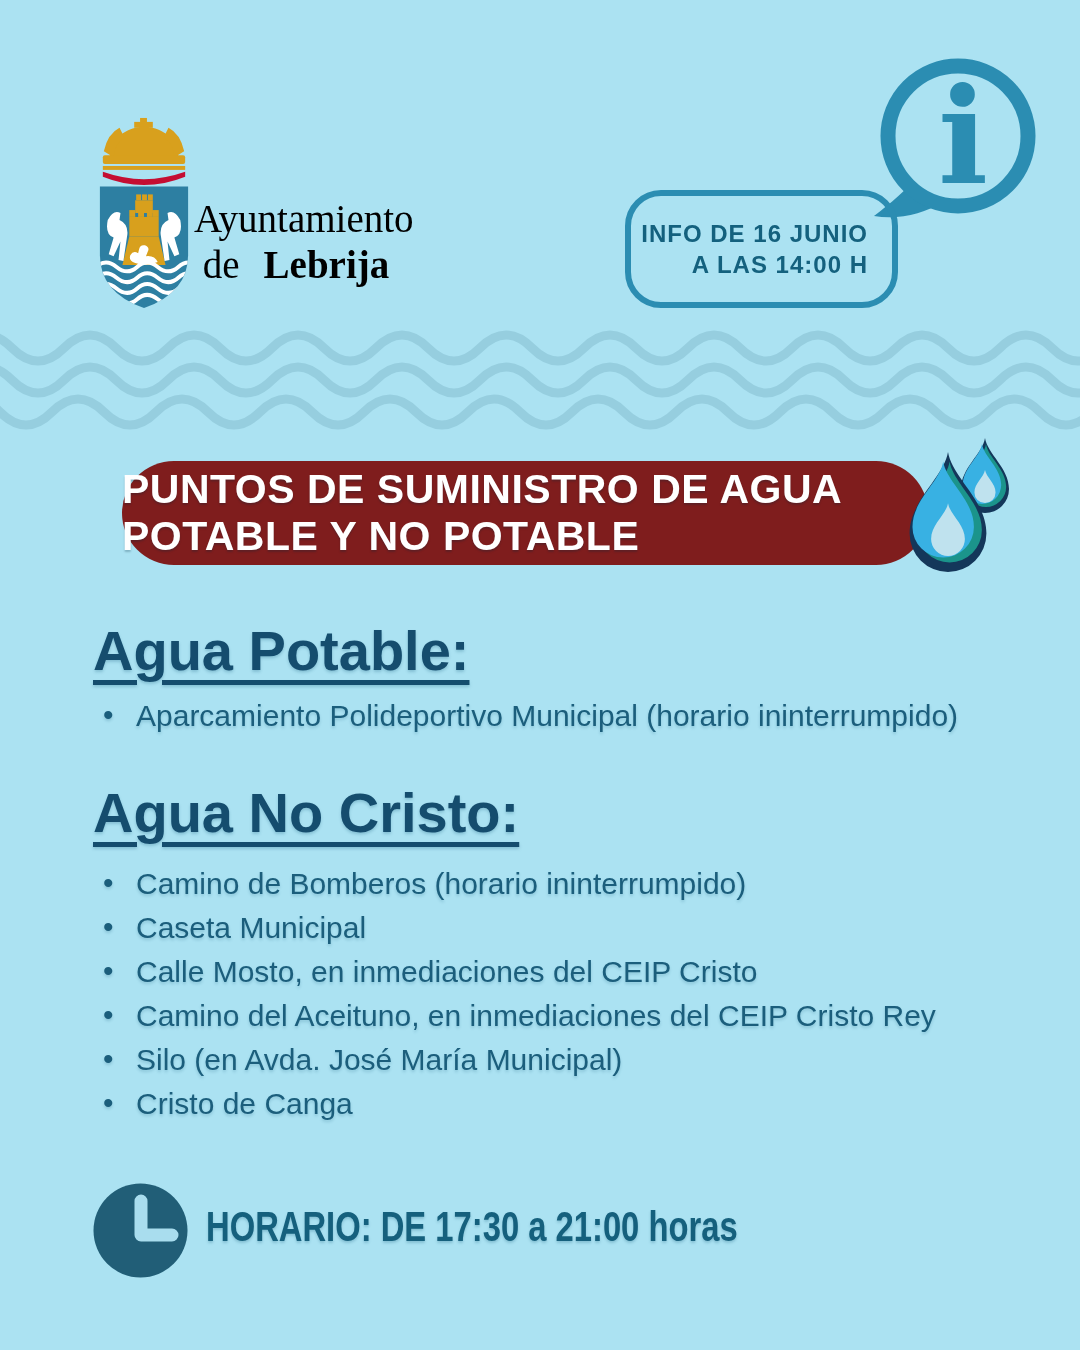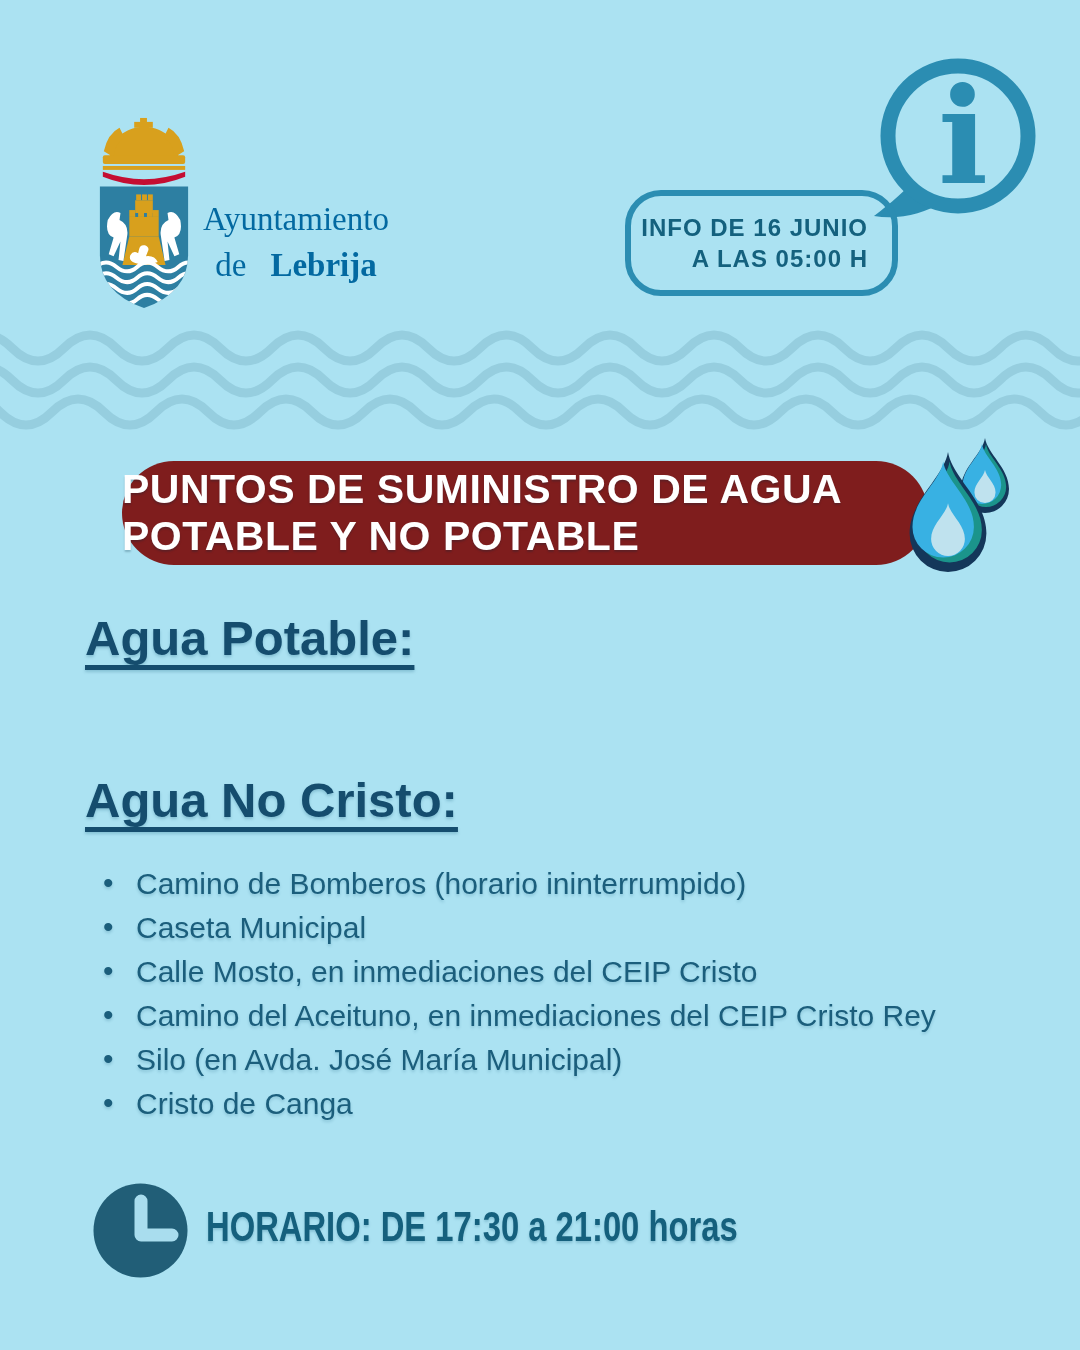--- a/index.html
+++ b/index.html
@@ -2,43 +2,43 @@
 <html><head>
 <meta charset="utf-8">
 <style>
   html,body{margin:0;padding:0;}
   body{width:1080px;height:1350px;font-family:"Liberation Sans",sans-serif;}
   .page{position:relative;width:1080px;height:1350px;background:#ABE2F2;overflow:hidden;}
 
   
   .coat{position:absolute;left:90px;top:116px;width:108px;height:196px;}
   .org{position:absolute;left:194px;top:196px;width:204px;text-align:center;
-       font-family:"Liberation Serif",serif;color:#0369a1;font-size:33px;line-height:46px;}
+       font-family:"Liberation Serif",serif;color:#000000;font-size:39px;line-height:46px;}
   .org .bold{font-weight:bold;text-align:center;}
   .org .pref{margin-right:24px;}
 
   
   .bubble{position:absolute;left:866px;top:50px;width:190px;height:190px;}
-  .badge{position:absolute;left:625px;top:190px;width:273px;height:106px;box-sizing:border-box;
+  .badge{position:absolute;left:625px;top:190px;width:273px;height:118px;box-sizing:border-box;
          border:6px solid #2B8DB2;border-radius:36px;display:flex;flex-direction:column;
          justify-content:center;align-items:flex-end;padding-right:24px;gap:5px;}
   .badge div{font-weight:bold;font-size:24px;letter-spacing:1px;color:#14617E;line-height:26px;}
 
   
   .waves{position:absolute;left:0;top:328px;width:1080px;height:104px;}
 
   
   .banner{position:absolute;left:122px;top:461px;width:806px;height:104px;background:#7f1d1d;
           border-radius:52px;display:flex;flex-direction:column;align-items:flex-start;justify-content:center;}
   .banner div{color:#FFFFFF;font-weight:bold;font-size:41px;line-height:47px;letter-spacing:.5px;
               text-shadow:0 2px 2px rgba(0,40,60,.25);white-space:nowrap;}
   .drops{position:absolute;left:900px;top:436px;width:118px;height:140px;}
 
   
-  .h-sec{position:absolute;margin:0;font-size:49px;font-weight:bold;color:#154D6E;
+  .h-sec{position:absolute;margin:8px;font-size:56px;font-weight:bold;color:#154D6E;
          text-decoration:underline;text-decoration-thickness:5px;text-underline-offset:10px;
          text-shadow:0 2px 3px rgba(21,92,122,.25);white-space:nowrap;}
   .h1{left:85px;top:610px;}
   .h2{left:85px;top:772px;}
   ul.points{position:absolute;margin:0;padding:0;list-style:none;}
   .list1{left:103px;top:694px;}
   .list2{left:103px;top:862px;}
   ul.points li{position:relative;padding-left:33px;font-size:30px;line-height:44px;color:#1B5E7C;
                white-space:nowrap;text-shadow:0 2px 3px rgba(21,92,122,.22);}
   ul.points li::before{content:"\2022";position:absolute;left:0;top:-1px;color:#1B5E7C;}
@@ -105,21 +105,21 @@
   </div>
 
   <svg class="bubble" viewBox="0 0 190 190" aria-hidden="true">
     <path d="M8 166 C26 152 38 142 52 126 L76 152 C58 164 32 170 8 166 Z" fill="#2B8DB2"></path>
     <circle cx="92" cy="86" r="70" fill="#ABE2F2" stroke="#2B8DB2" stroke-width="15"></circle>
     <text x="97" y="133" text-anchor="middle" font-family="DejaVu Serif, serif" font-weight="bold" font-size="132" fill="#2B8DB2">i</text>
   </svg>
 
   <div class="badge">
     <div>INFO DE 16 JUNIO</div>
-    <div>A LAS 05:00 H</div>
+    <div>A LAS 14:00 H</div>
   </div>
 
   <svg class="waves" viewBox="0 0 1080 104" aria-hidden="true">
     <g stroke="#96CEDF" stroke-width="9" fill="none" stroke-linecap="round">
       <path d="M-40 20 q26 -26 52 0 t52 0 t52 0 t52 0 t52 0 t52 0 t52 0 t52 0 t52 0 t52 0 t52 0 t52 0 t52 0 t52 0 t52 0 t52 0 t52 0 t52 0 t52 0 t52 0 t52 0 t52 0"></path>
       <path d="M-40 52 q26 -26 52 0 t52 0 t52 0 t52 0 t52 0 t52 0 t52 0 t52 0 t52 0 t52 0 t52 0 t52 0 t52 0 t52 0 t52 0 t52 0 t52 0 t52 0 t52 0 t52 0 t52 0 t52 0"></path>
       <path d="M-52 84 q26 -26 52 0 t52 0 t52 0 t52 0 t52 0 t52 0 t52 0 t52 0 t52 0 t52 0 t52 0 t52 0 t52 0 t52 0 t52 0 t52 0 t52 0 t52 0 t52 0 t52 0 t52 0 t52 0"></path>
     </g>
   </svg>
 
@@ -140,20 +140,23 @@
     </g>
     <g transform="translate(8,16) scale(0.80)">
       <use href="#drop" fill="#14375A"></use>
       <use href="#drop" transform="translate(10,12) scale(0.84)" fill="#1B948B"></use>
       <use href="#drop" transform="translate(4,12) scale(0.80)" fill="#38B1E3"></use>
       <use href="#drop" transform="translate(28,64) scale(0.44)" fill="#BFE2EE"></use>
     </g>
   </svg>
 
   <h2 class="h-sec h1">Agua Potable:</h2>
+  <ul class="points list1">
+    <li>Aparcamiento Polideportivo Municipal (horario ininterrumpido)</li>
+  </ul>
 
   <h2 class="h-sec h2">Agua No Cristo:</h2>
   <ul class="points list2">
     <li>Camino de Bomberos (horario ininterrumpido)</li>
     <li>Caseta Municipal</li>
     <li>Calle Mosto, en inmediaciones del CEIP Cristo</li>
     <li>Camino del Aceituno, en inmediaciones del CEIP Cristo Rey</li>
     <li>Silo (en Avda. José María Municipal)</li>
     <li>Cristo de Canga</li>
   </ul>

